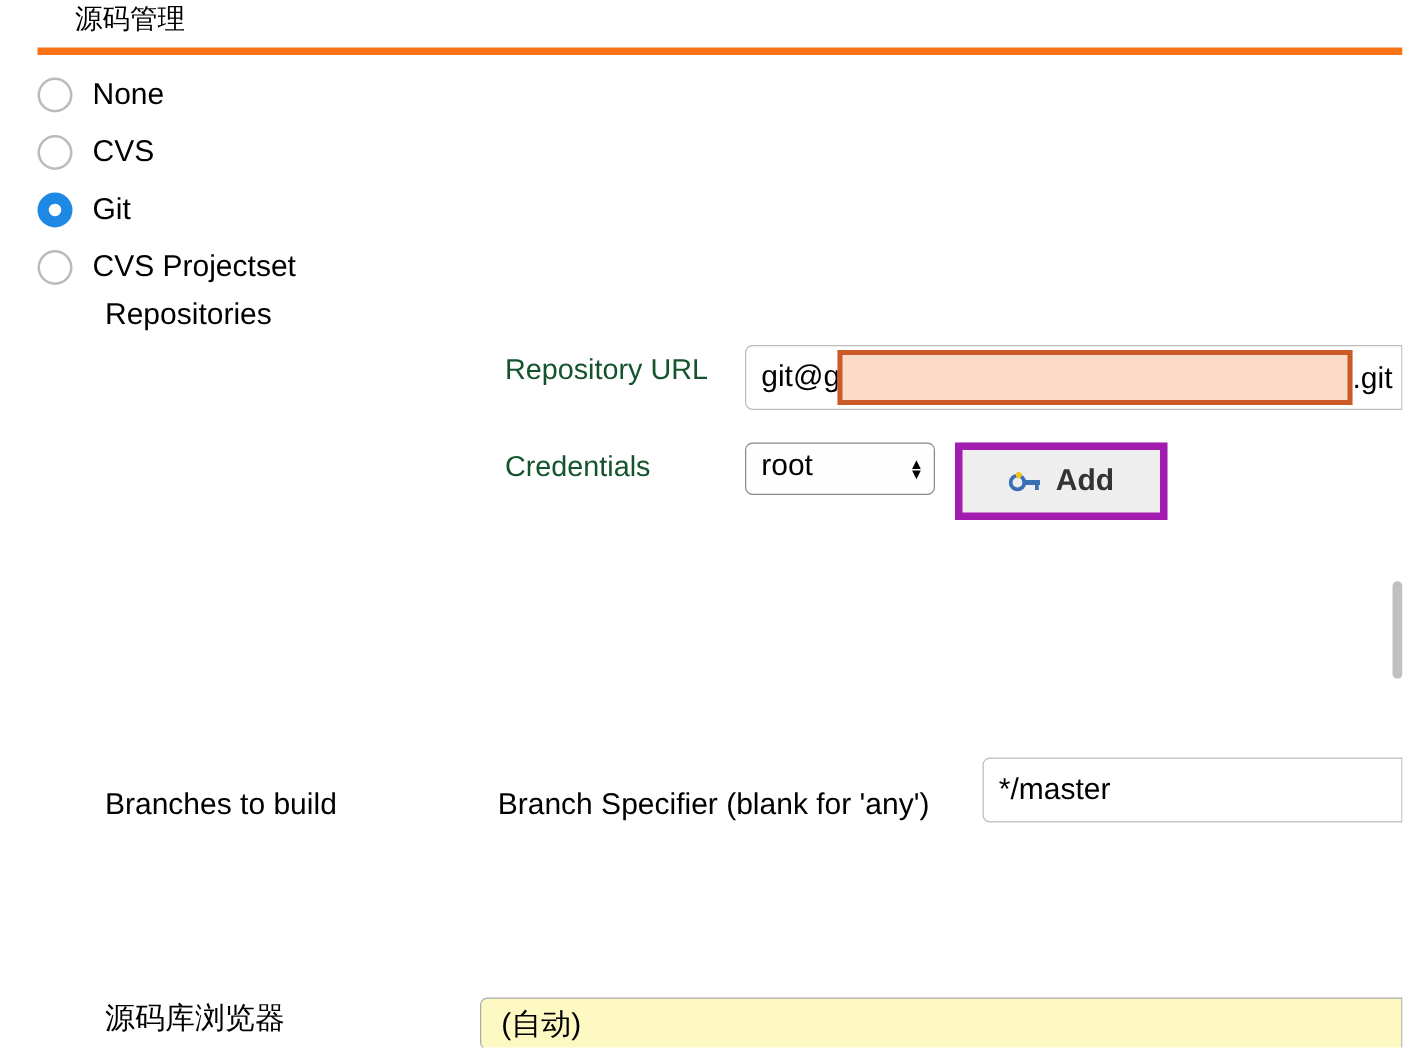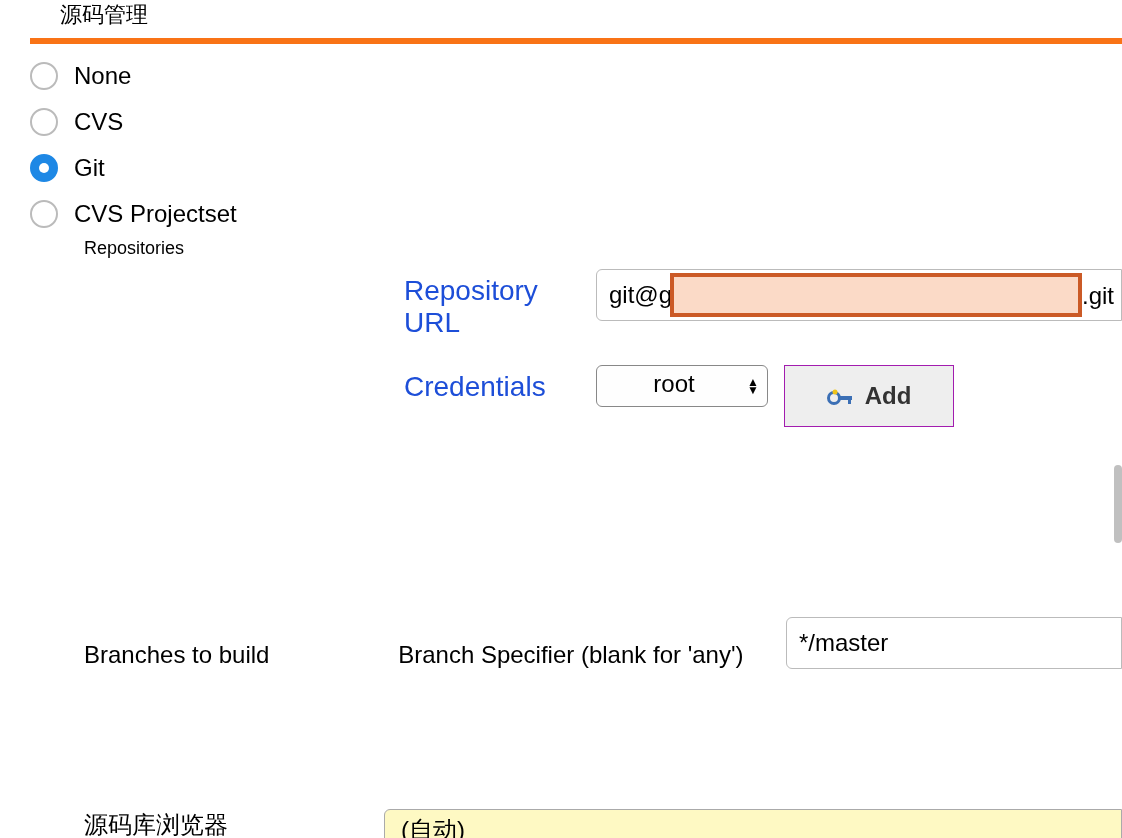--- a/index.html
+++ b/index.html
@@ -61,33 +61,33 @@
       border-radius: 50%;
     }
     .radio-label {
       font-size: 24px;
       color: #000;
     }
     .git-block {
       padding-left: 84px;
     }
     .subheading {
-      font-size: 18px;
+      font-size: 24px;
       color: #000;
       margin-top: -8px;
       margin-bottom: 10px;
     }
     .field-row {
       display: flex;
       align-items: flex-start;
       margin-top: 6px;
     }
     .field-label {
-      font-size: 28px;
-      color: #1d4ed8;
+      font-size: 23px;
+      color: #14532d;
       padding-top: 6px;
     }
     .repo-url-row .field-label {
       margin-left: 320px;
       width: 192px;
     }
     .text-input {
       font-size: 24px;
       height: 52px;
       border: 1px solid #bbb;
@@ -128,49 +128,48 @@
       margin-left: 320px;
       width: 192px;
     }
     .cred-controls {
       display: flex;
       gap: 16px;
       align-items: flex-start;
     }
     .select-wrap {
       position: relative;
-      width: 172px;
+      width: 152px;
       height: 42px;
       border: 1px solid #888;
       border-radius: 6px;
       background: #fefefe;
       padding: 4px 28px 4px 12px;
       font-size: 24px;
       cursor: pointer;
-      text-align: center;
     }
     .select-arrows {
       position: absolute;
       right: 8px;
       top: 50%;
       transform: translateY(-50%);
       display: flex;
       flex-direction: column;
       line-height: 8px;
       font-size: 12px;
     }
     .add-button {
       display: flex;
       align-items: center;
       justify-content: center;
       gap: 10px;
       width: 170px;
       height: 62px;
       background: #eee;
-      border: 1px solid #a21caf;
+      border: 6px solid #a21caf;
       font-size: 24px;
       font-weight: 700;
       color: #333;
       cursor: pointer;
     }
     .key-icon {
       width: 28px;
       height: 20px;
       display: inline-block;
     }

